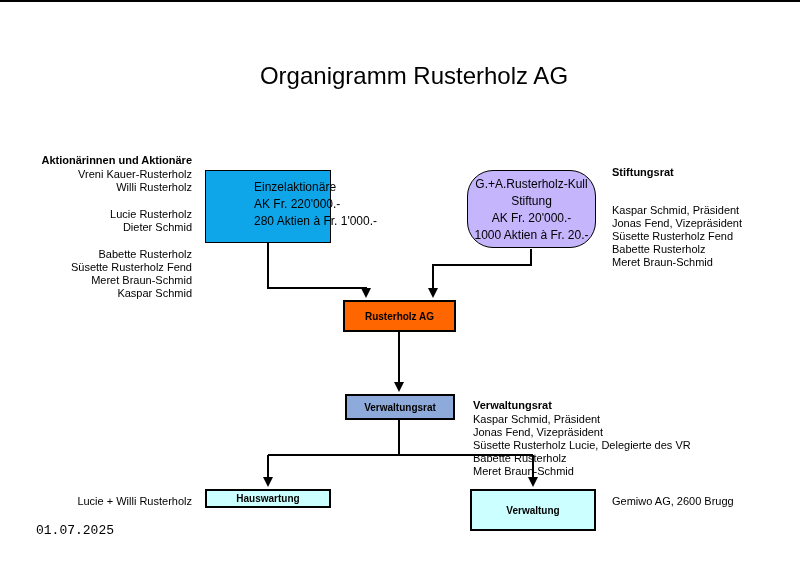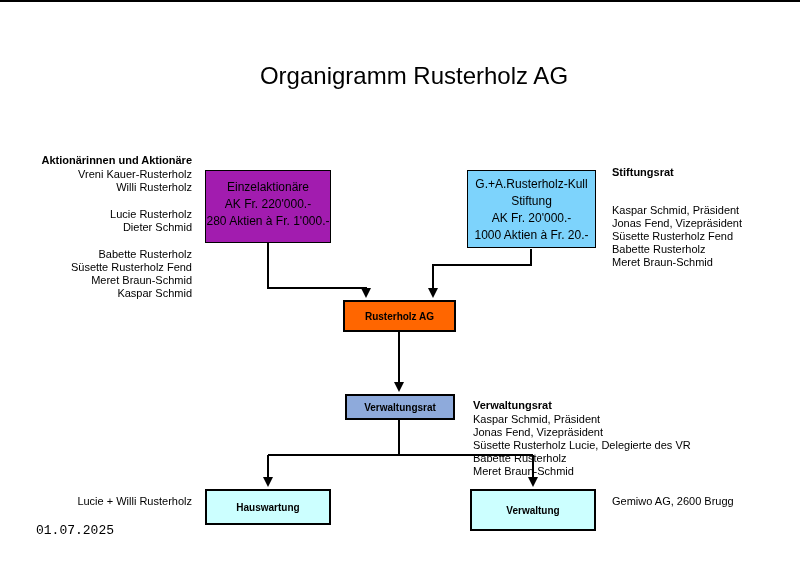--- a/index.html
+++ b/index.html
@@ -32,21 +32,21 @@
 
   .node { position: absolute; border: 1px solid #000; box-sizing: border-box; text-align: center; }
   .box-einzel   { left: 205px; top: 170px; width: 126px; height: 73px; font-size: 12px; line-height: 17px; padding-top: 8px; }
   .box-stiftung { left: 467px; top: 170px; width: 129px; height: 78px; font-size: 12px; line-height: 17px; padding-top: 5px; }
   .box-line { white-space: nowrap; }
 
   .box-center { display: flex; align-items: center; justify-content: center;
                 font-weight: bold; font-size: 10px; border-width: 2px; }
   .box-ag   { left: 343px; top: 300px; width: 113px; height: 32px; }
   .box-vr   { left: 345px; top: 394px; width: 110px; height: 26px; }
-  .box-haus { left: 205px; top: 489px; width: 126px; height: 36px; }
+  .box-haus { left: 205px; top: 489px; width: 126px; height: 19px; }
   .box-verw { left: 470px; top: 489px; width: 126px; height: 42px; }
 
   .caption { position: absolute; font-size: 11px; white-space: nowrap; }
   .cap-left  { right: 608px; top: 495px; text-align: right; }
   .cap-right { left: 612px; top: 495px; }
 
   .date { position: absolute; left: 36px; top: 523px; font-size: 13px; font-family: Liberation Mono, monospace; }
 </style>
 </head>
 <body>
@@ -105,27 +105,27 @@
     <div class="tb-heading">Verwaltungsrat</div>
     <div class="members">
       <div class="tb-line">Kaspar Schmid, Präsident</div>
       <div class="tb-line">Jonas Fend, Vizepräsident</div>
       <div class="tb-line">Süsette Rusterholz Lucie, Delegierte des VR</div>
       <div class="tb-line">Babette Rusterholz</div>
       <div class="tb-line">Meret Braun-Schmid</div>
     </div>
   </div>
 
-  <div class="node box-einzel" style="background-color: #a21caf;">
+  <div class="node box-einzel" style="background-color: #0ea5e9; padding-left: 48px;">
     <div class="box-line">Einzelaktionäre</div>
     <div class="box-line">AK Fr. 220'000.-</div>
     <div class="box-line">280 Aktien à Fr. 1'000.-</div>
   </div>
 
-  <div class="node box-stiftung" style="background-color: #7dd3fc;">
+  <div class="node box-stiftung" style="background-color: #c4b5fd; border-radius: 26px;">
     <div class="box-line">G.+A.Rusterholz-Kull</div>
     <div class="box-line">Stiftung</div>
     <div class="box-line">AK Fr. 20'000.-</div>
     <div class="box-line">1000 Aktien à Fr. 20.-</div>
   </div>
 
   <div class="node box-center box-ag" style="background-color: rgb(255, 102, 0);">
     <span>Rusterholz AG</span>
   </div>
 

